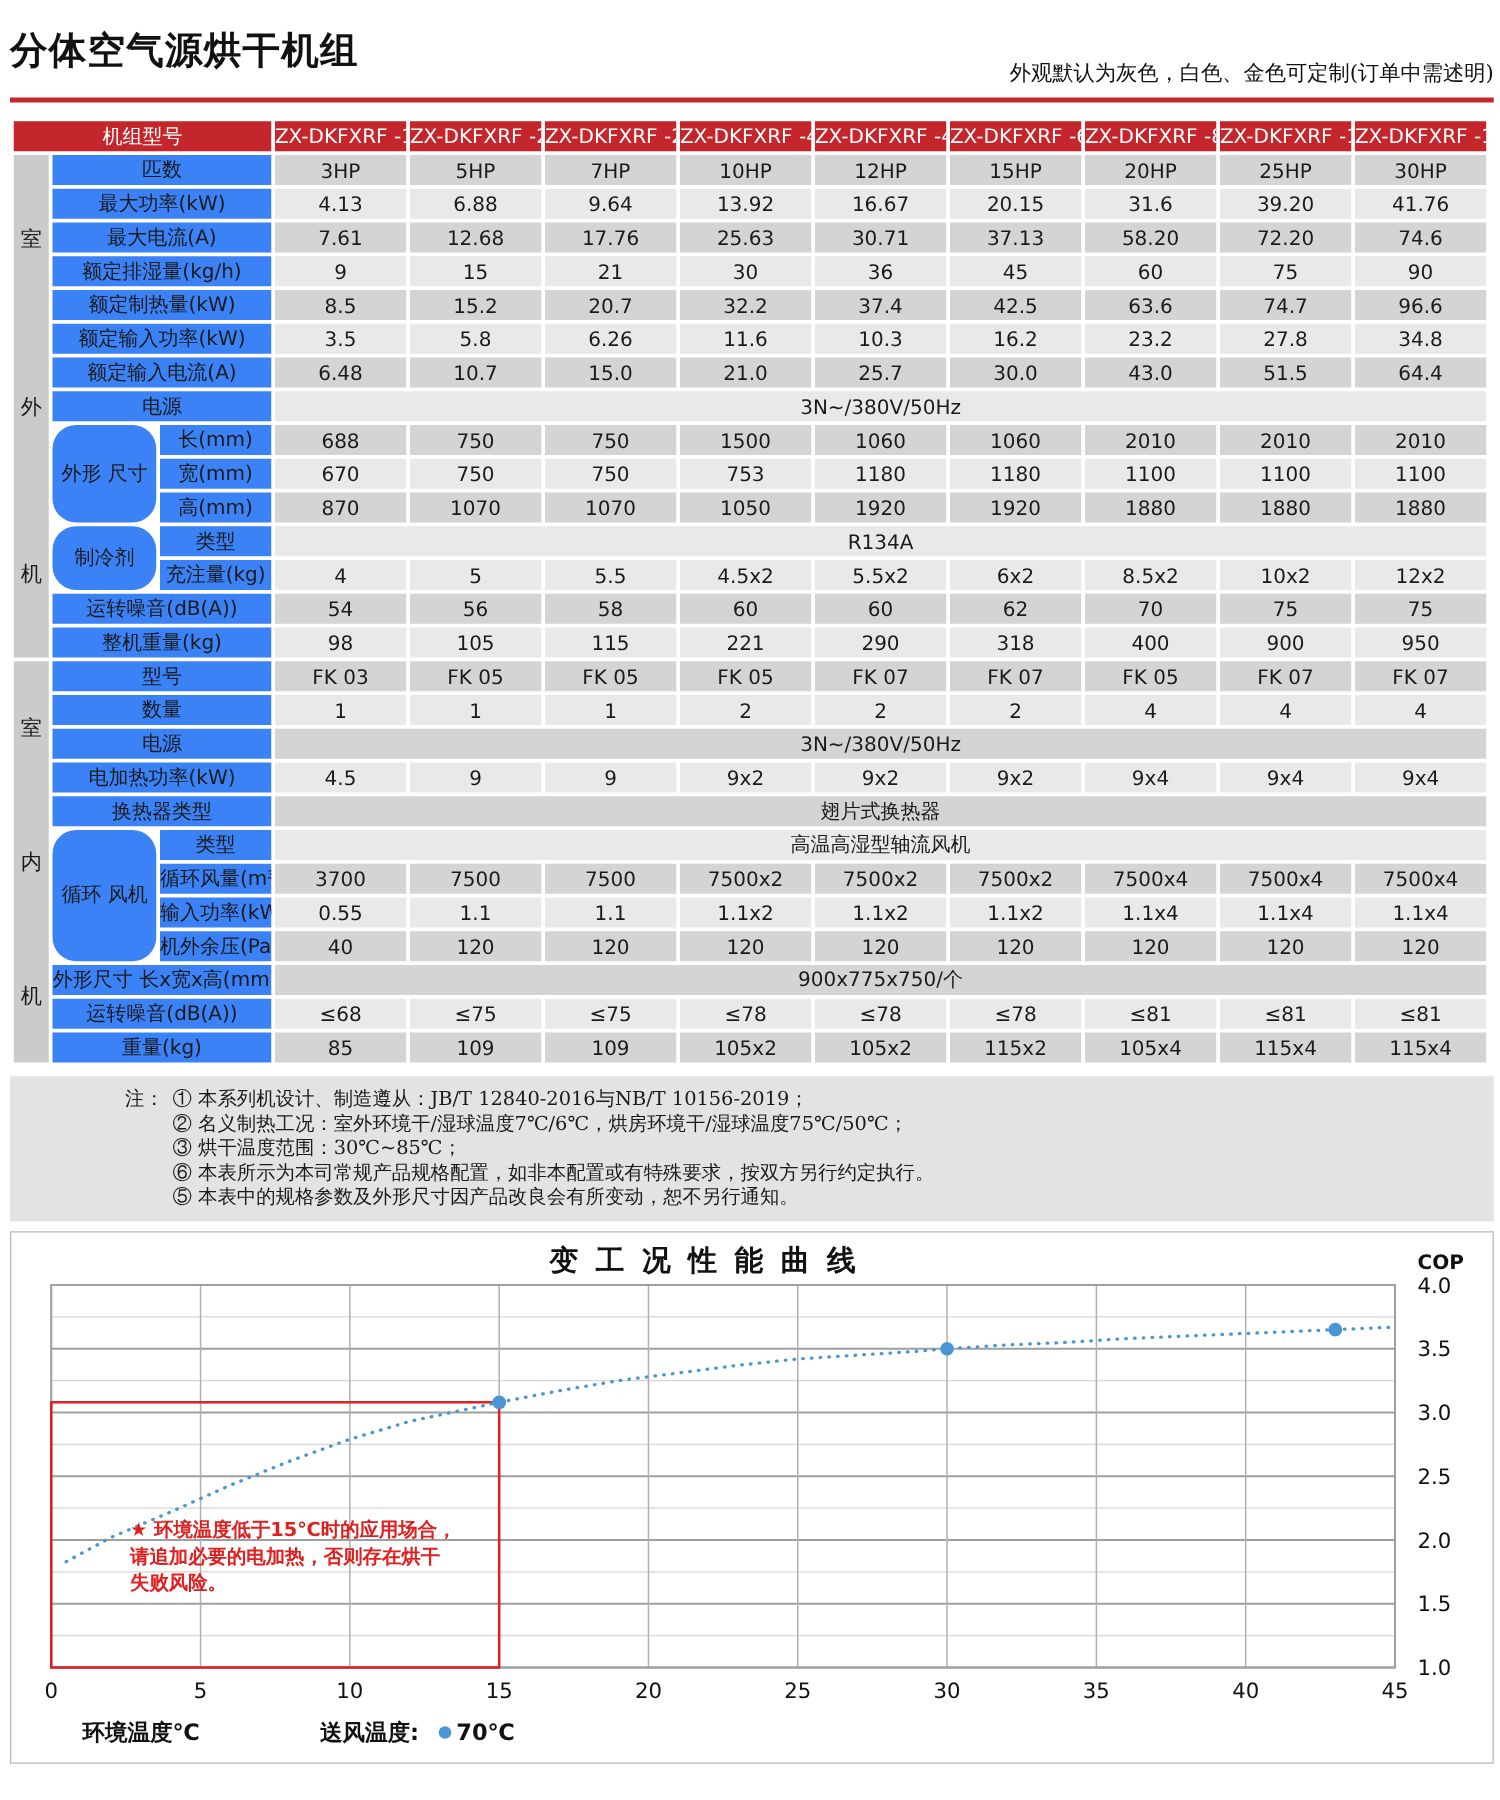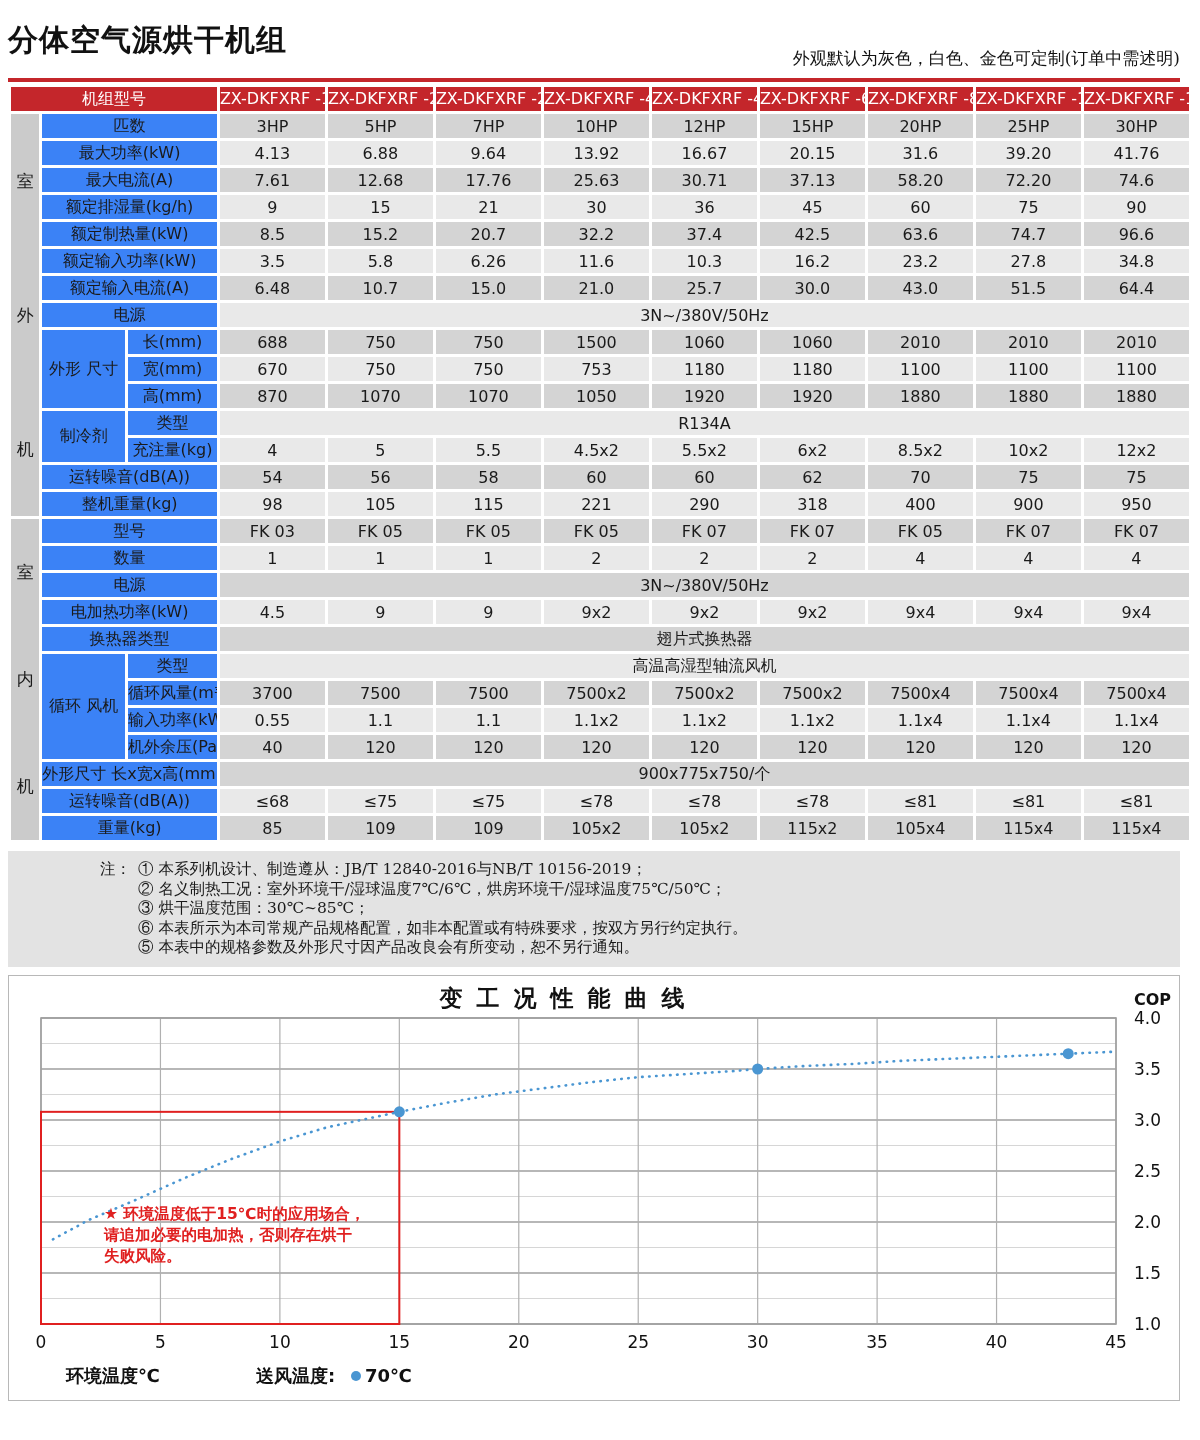--- a/index.html
+++ b/index.html
@@ -1,28 +1,28 @@
 <!DOCTYPE html>
 <html><head>
 <meta charset="utf-8">
 <style>
   html,body{margin:0;padding:0;background:#fff;}
   body{width:1200px;height:1440px;overflow:hidden;font-family:"DejaVu Sans","Liberation Sans",sans-serif;color:#1a1a1a;}
-  .page{padding:20px 20px 0 8px;}
+  .page{padding:20px 5px 0 8px;}
   h1.title{margin:0;font-size:30px;font-weight:bold;letter-spacing:1px;color:#111;}
   .subtitle{text-align:right;font-family:"DejaVu Serif","Liberation Serif",serif;font-size:17px;margin-top:-14px;color:#111;}
   .red-divider{height:4px;background:#c4262b;margin-top:8px;}
-  table.spec{border-collapse:separate;border-spacing:3px;table-layout:fixed;width:1184px;margin-top:2px;}
+  table.spec{border-collapse:separate;border-spacing:3px;table-layout:fixed;width:1184px;margin-top:12px;}
   table.spec td,table.spec th{text-align:center;vertical-align:middle;padding:0;height:24px;font-size:16px;font-weight:normal;overflow:hidden;white-space:nowrap;}
   .corner{background:#c4262b;color:#fff;font-size:17px;}
   .hd{background:#c4262b;color:#fff;font-size:14.5px;font-weight:bold;white-space:pre-line;line-height:1.2;height:38px;}
   .band{background:#cbcbcb;}
   .bandv{display:flex;flex-direction:column;justify-content:space-around;align-items:center;height:100%;font-size:17px;}
   .lab{background:#3b82f6;font-size:15.5px;}
-  .glab{white-space:pre-line;line-height:1.15;}
+  .glab{white-space:pre-line;line-height:1.15;border-radius:19px;}
   .sub{font-size:14.5px;}
   td.d{background:#d4d4d4;}
   td.l{background:#e9e9e9;}
   .notes{background:#e3e3e3;margin-top:8px;padding:9px 20px 9px 92px;font-family:"DejaVu Serif","Liberation Serif",serif;font-size:15.5px;line-height:19.5px;}
   .notes .nrow{display:flex;}
   .notes .prefix{flex:0 0 38px;}
   .chart-box{margin-top:8px;border:1px solid #b8b8b8;background:#fff;height:424px;}
   svg text{font-family:"DejaVu Sans","Liberation Sans",sans-serif;}
 </style>
 </head>

